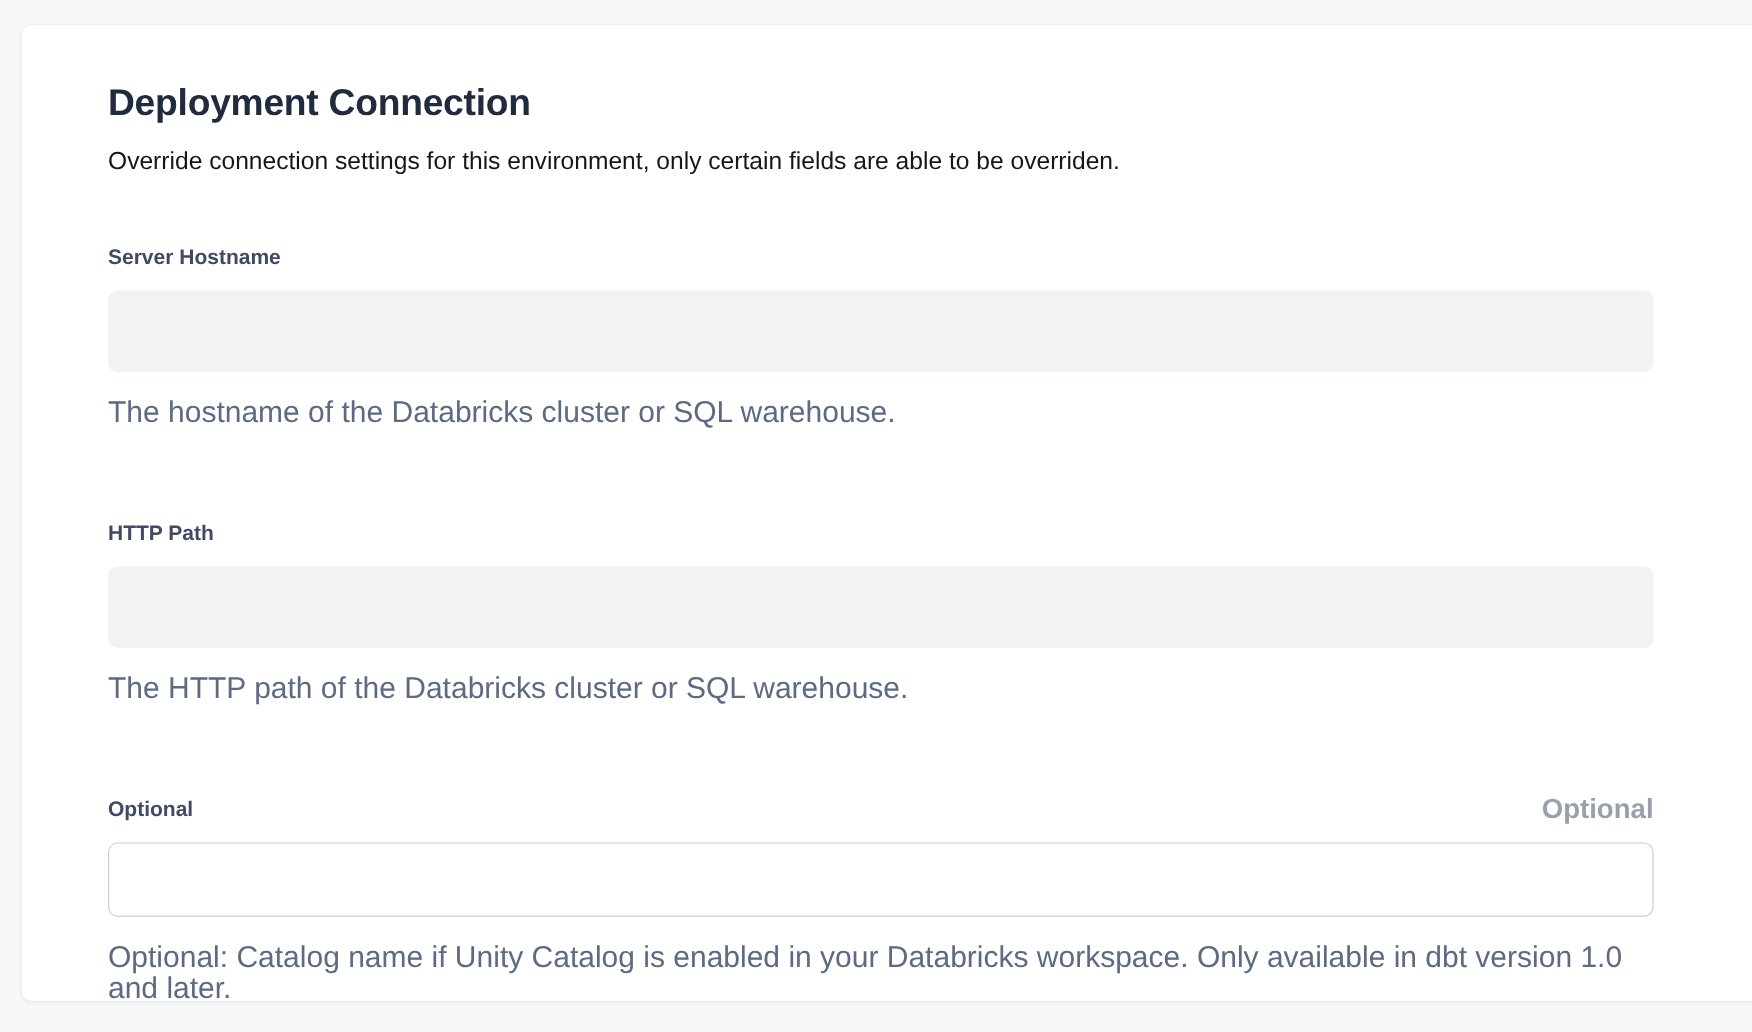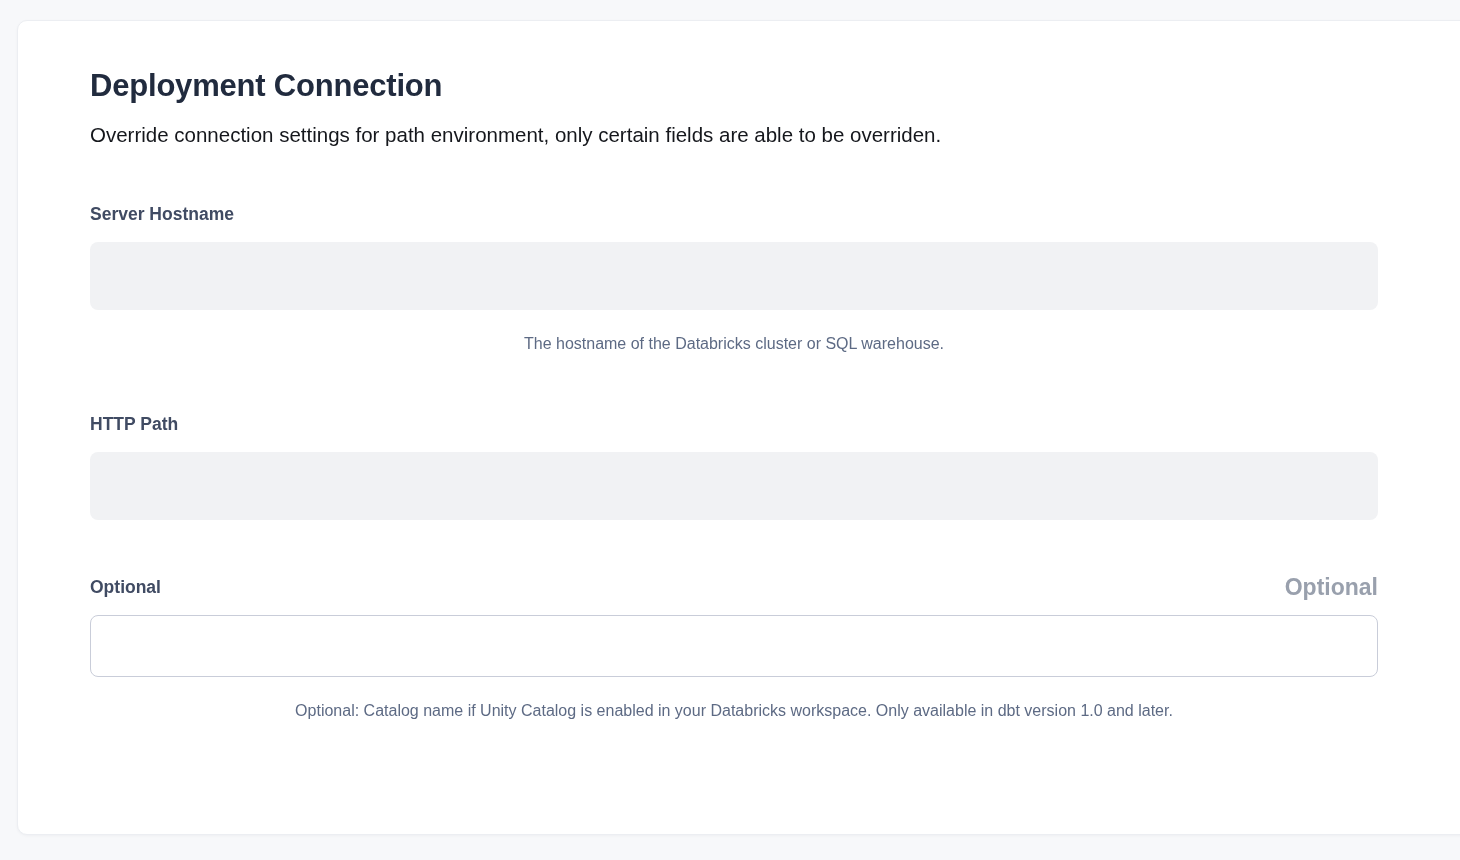--- a/index.html
+++ b/index.html
@@ -33,21 +33,21 @@
     font-weight: 700;
     color: #212b3e;
     letter-spacing: -0.2px;
   }
   p.subtitle {
     margin: 17px 0 0 0;
     font-size: 20.5px;
     line-height: 26px;
     color: #15171c;
   }
-  .field-group { margin-top: 56px; }
+  .field-group { margin-top: 76px; }
   .field-group.first { margin-top: 55px; }
   .label-row {
     display: flex;
     justify-content: space-between;
     align-items: flex-start;
     margin-bottom: 17px;
   }
   .field-label {
     font-size: 17.5px;
     font-weight: 700;
@@ -75,50 +75,50 @@
     background: #f1f2f4;
     border: none;
   }
   .text-input.is-enabled {
     background: #ffffff;
     border: 1px solid #c9cdd9;
     height: 62px;
   }
   p.helper {
     margin: 21px 0 0 0;
-    font-size: 16px;
+    font-size: 25px;
     line-height: 26px;
     color: #5d6a84;
-    text-align: center;
   }
 </style>
 </head>
 <body>
 
 <div class="page">
   <div class="card">
     <div class="content">
 
       <h1 class="title">Deployment Connection</h1>
 
-      <p class="subtitle">Override connection settings for path environment, only certain fields are able to be overriden.</p>
+      <p class="subtitle">Override connection settings for this environment, only certain fields are able to be overriden.</p>
 
       <div class="field-group first">
         <div class="label-row">
           <span class="field-label">Server Hostname</span>
         </div>
         <input type="text" class="text-input is-disabled" disabled="" value="" style="">
         <p class="helper">The hostname of the Databricks cluster or SQL warehouse.</p>
       </div>
 
       <div class="field-group">
         <div class="label-row">
           <span class="field-label">HTTP Path</span>
         </div>
         <input type="text" class="text-input is-disabled" disabled="" value="" style="">
+        <p class="helper">The HTTP path of the Databricks cluster or SQL warehouse.</p>
       </div>
 
       <div class="field-group">
         <div class="label-row">
           <span class="field-label">Optional</span>
           <span class="optional-tag">Optional</span>
         </div>
         <input type="text" class="text-input is-enabled" value="" style="">
         <p class="helper">Optional: Catalog name if Unity Catalog is enabled in your Databricks workspace. Only available in dbt version 1.0 and later.</p>
       </div>

